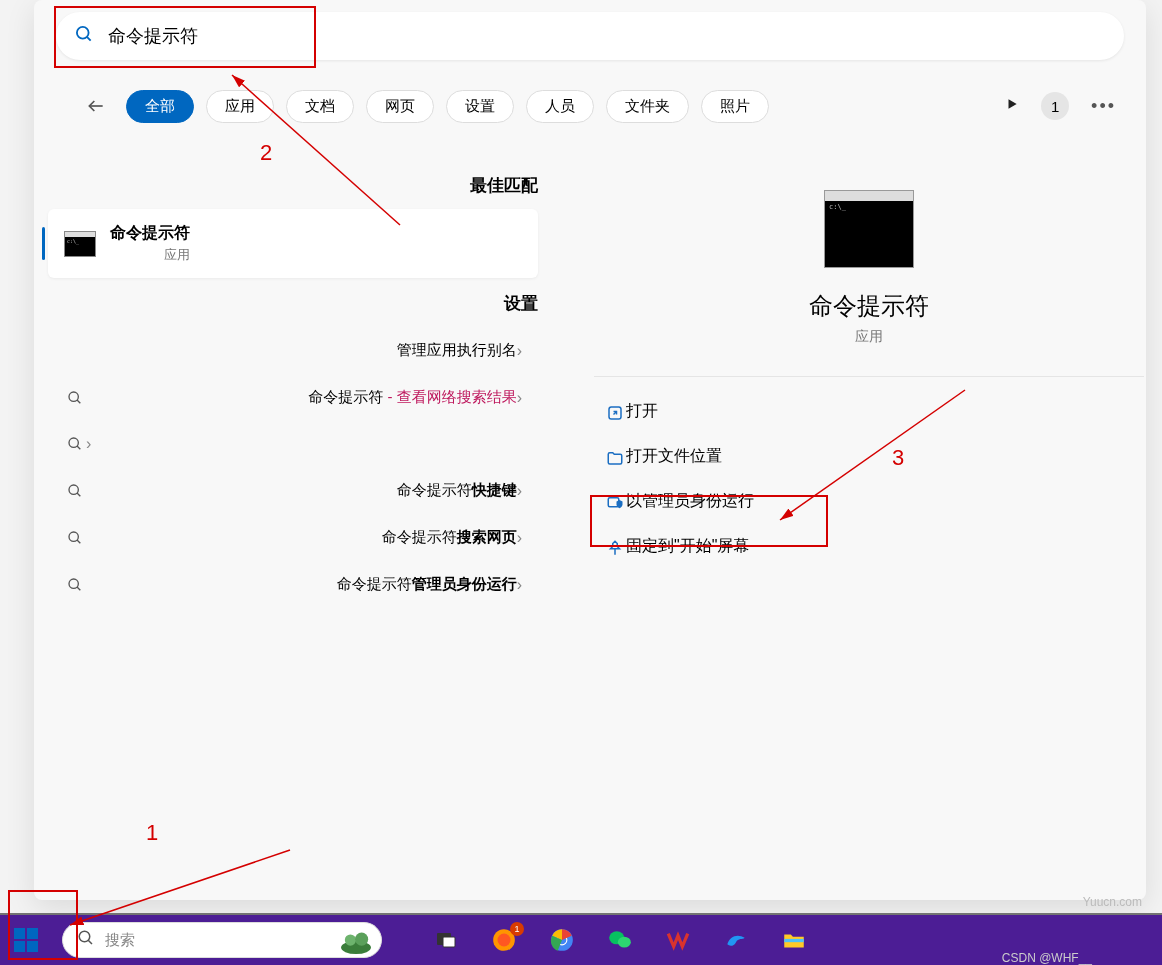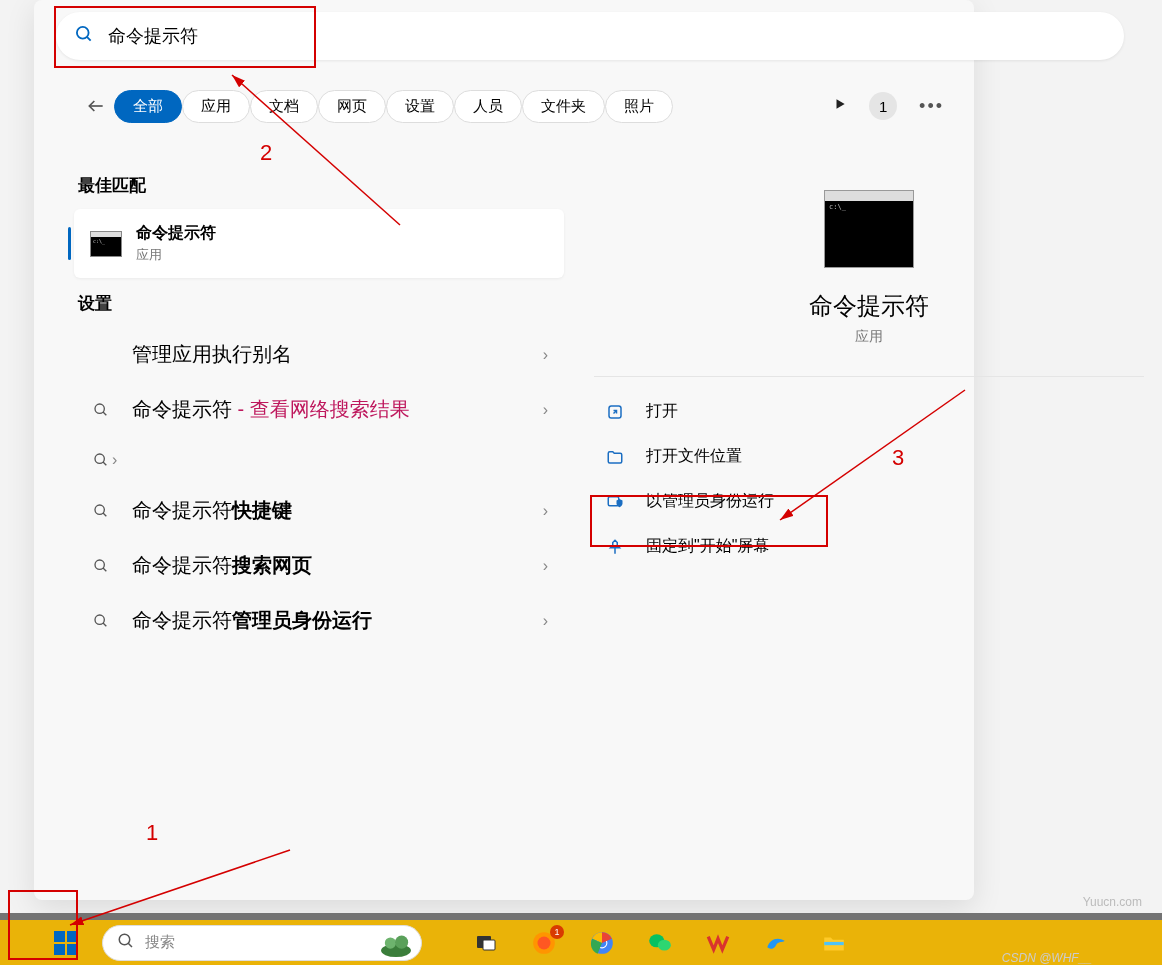--- a/index.html
+++ b/index.html
@@ -1,72 +1,72 @@
 <!DOCTYPE html>
 <html><head>
 <meta charset="utf-8">
 <style>
   * { box-sizing: border-box; margin: 0; padding: 0; font-family: "Segoe UI", "Microsoft YaHei", sans-serif; }
   body { width: 1162px; height: 965px; background: #f3f3f3; position: relative; overflow: hidden; }
-  .search-panel { position: absolute; left: 34px; top: 0; width: 940px; height: 900px; background: #f8f8f8; border-radius: 8px; box-shadow: 0 8px 30px rgba(0,0,0,0.1); }
+  .search-panel { position: absolute; left: 34px; top: 0; width: 1112px; height: 900px; background: #f8f8f8; border-radius: 8px; box-shadow: 0 8px 30px rgba(0,0,0,0.1); }
   .search-bar { position: absolute; left: 22px; top: 12px; width: 1068px; height: 48px; background: #fff; border-radius: 24px; display: flex; align-items: center; padding: 0 18px; box-shadow: 0 1px 3px rgba(0,0,0,0.08); }
   .search-bar .icon { color: #0067c0; flex-shrink: 0; }
   .search-bar input { border: none; outline: none; font-size: 18px; margin-left: 14px; flex: 1; background: transparent; }
-  .filters { position: absolute; left: 44px; top: 88px; display: flex; align-items: center; }
+  .filters { position: absolute; left: 44px; top: 88px; display: flex; align-items: center; gap: 12px; }
   .back-btn { width: 36px; height: 36px; display: flex; align-items: center; justify-content: center; color: #555; cursor: pointer; }
   .pill { padding: 6px 18px; border-radius: 18px; font-size: 15px; background: #fff; border: 1px solid #ddd; cursor: pointer; }
   .pill.active { background: #0067c0; color: #fff; border-color: #0067c0; }
   .top-right { position: absolute; right: 30px; top: 92px; display: flex; align-items: center; gap: 22px; }
   .top-right .play { color: #222; }
   .top-right .badge-circle { width: 28px; height: 28px; border-radius: 50%; background: #e5e5e5; display: flex; align-items: center; justify-content: center; font-size: 15px; }
   .top-right .more { font-size: 18px; letter-spacing: 2px; color: #555; cursor: pointer; }
-  .left-col { position: absolute; left: 40px; top: 160px; width: 490px; }
+  .left-col { position: absolute; left: 14px; top: 160px; width: 490px; text-align: right; }
   .section-label { font-size: 17px; font-weight: 600; margin: 14px 0 12px 4px; }
   .result-card { background: #fff; border-radius: 6px; padding: 14px 16px; display: flex; align-items: center; gap: 14px; box-shadow: 0 1px 3px rgba(0,0,0,0.06); position: relative; }
   .result-card::before { content: ""; position: absolute; left: -6px; top: 18px; bottom: 18px; width: 3px; background: #0067c0; border-radius: 2px; }
   .cmd-thumb { width: 32px; height: 26px; background: #000; border: 1px solid #888; position: relative; flex-shrink: 0; }
   .cmd-thumb::before { content: ""; position: absolute; top: 0; left: 0; right: 0; height: 5px; background: #ddd; }
   .cmd-thumb::after { content: "c:\\_"; position: absolute; top: 6px; left: 2px; color: #ccc; font-size: 5px; font-family: monospace; }
   .result-card .title { font-size: 16px; font-weight: 600; }
   .result-card .sub { font-size: 13px; color: #777; margin-top: 2px; }
   .row-item { display: flex; align-items: center; padding: 14px 16px; cursor: pointer; border-radius: 6px; }
   .row-item .ricon { width: 22px; display: flex; justify-content: center; color: #555; flex-shrink: 0; }
-  .row-item .rtext { margin-left: 20px; font-size: 20px; flex: 1; }
+  .row-item .rtext { margin-left: 20px; font-size: 15px; flex: 1; }
   .row-item .rtext .hint { color: #be185d; font-weight: 400; }
   .row-item .rtext b { font-weight: 600; }
   .row-item .chev { color: #888; }
   .right-col { position: absolute; left: 560px; top: 160px; width: 550px; }
   .preview { display: flex; flex-direction: column; align-items: center; padding-top: 30px; }
   .big-thumb { width: 90px; height: 78px; background: #000; border: 1px solid #999; position: relative; }
   .big-thumb::before { content: ""; position: absolute; top: 0; left: 0; right: 0; height: 10px; background: #ddd; }
   .big-thumb::after { content: "c:\\_"; position: absolute; top: 12px; left: 4px; color: #bbb; font-size: 7px; font-family: monospace; }
   .preview-title { font-size: 24px; margin-top: 22px; }
   .preview-sub { font-size: 14px; color: #777; margin-top: 6px; }
   .divider { height: 1px; background: #e5e5e5; margin: 30px 0 12px 0; width: 100%; }
-  .action-row { display: flex; align-items: center; padding: 12px 10px; cursor: pointer; border-radius: 6px; gap: 20px; }
+  .action-row { display: flex; align-items: flex-end; padding: 12px 10px; cursor: pointer; border-radius: 6px; }
   .action-row .aicon { width: 22px; display: flex; justify-content: center; color: #1b6ec2; }
   .action-row .atext { font-size: 16px; }
   
-  .taskbar { position: absolute; left: 0; right: 0; bottom: 0; height: 52px; background: #eab308; display: flex; align-items: center; border-top: 7px solid #737373; padding-left: 40px; }
+  .taskbar { position: absolute; left: 0; right: 0; bottom: 0; height: 52px; background: #4c1d95; display: flex; align-items: center; border-top: 2px solid #737373; }
   .start-btn { width: 52px; height: 52px; display: flex; align-items: center; justify-content: center; cursor: pointer; }
   .win-logo { width: 24px; height: 24px; display: grid; grid-template-columns: 1fr 1fr; grid-template-rows: 1fr 1fr; gap: 2px; }
   .win-logo div { background: #0067c0; }
   .task-search { margin-left: 10px; width: 320px; height: 36px; background: #fff; border-radius: 18px; display: flex; align-items: center; padding: 0 14px; gap: 10px; border: 1px solid #ddd; position: relative; }
   .task-search .sicon { color: #555; }
   .task-search .stext { color: #888; font-size: 15px; }
   .task-search .cart { position: absolute; right: 6px; bottom: 2px; width: 38px; height: 28px; }
   .tb-icons { display: flex; align-items: center; gap: 30px; margin-left: 50px; }
   .tb-icon { width: 28px; height: 28px; display: flex; align-items: center; justify-content: center; cursor: pointer; position: relative; }
   .tb-badge { position: absolute; top: -4px; right: -6px; width: 14px; height: 14px; border-radius: 50%; background: #d83b01; color: #fff; font-size: 9px; display: flex; align-items: center; justify-content: center; }
   
   .anno-box { position: absolute; border: 2px solid #d40000; pointer-events: none; z-index: 50; }
   .anno-line { position: absolute; pointer-events: none; z-index: 49; }
   .anno-num { position: absolute; color: #d40000; font-size: 22px; font-weight: 400; z-index: 51; pointer-events: none; }
   .watermark1 { position: absolute; right: 20px; bottom: 56px; color: #bbb; font-size: 12px; text-align: center; }
-  .watermark2 { position: absolute; right: 70px; bottom: 0px; color: #ccc; font-size: 12px; font-style: italic; }
+  .watermark2 { position: absolute; right: 70px; bottom: 0px; color: #ccc; font-size: 12px; }
 </style>
 </head>
 <body>
 
 <div class="search-panel">
 
   <div class="search-bar">
     <span class="icon">
       <svg width="20" height="20" viewBox="0 0 24 24" fill="none" stroke="currentColor" stroke-width="2.2">
           <circle cx="10.5" cy="10.5" r="7"></circle>

